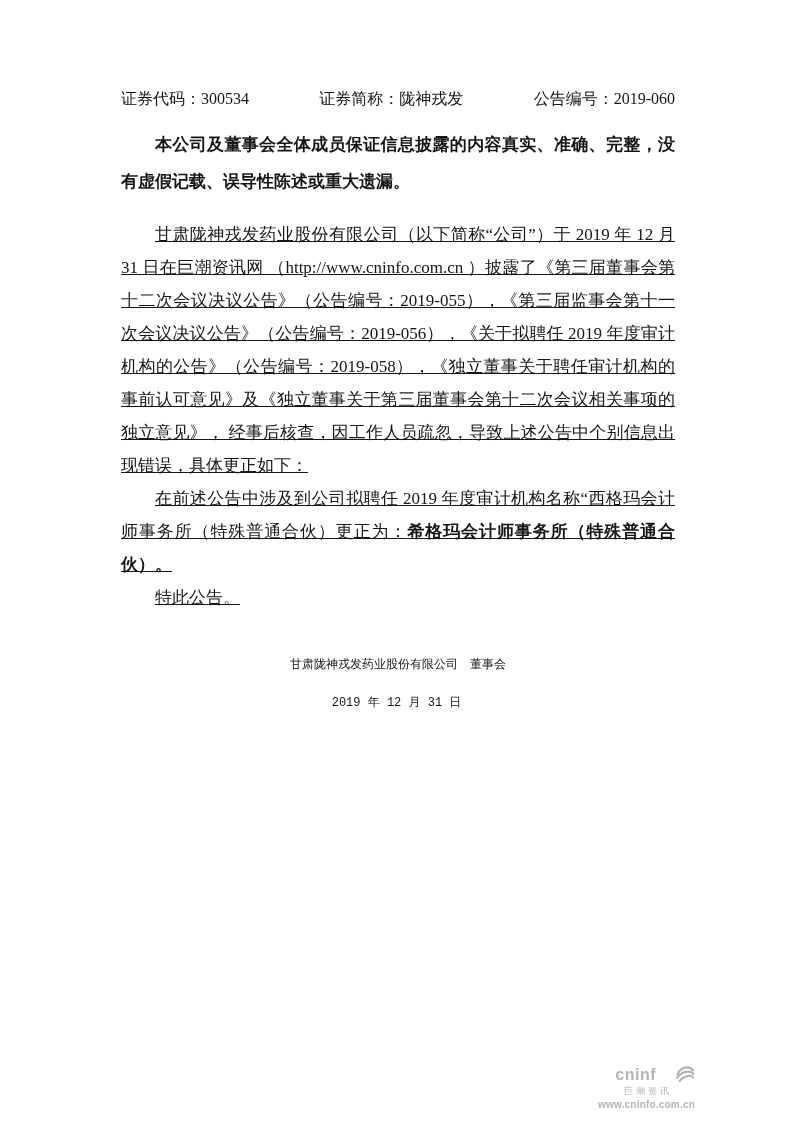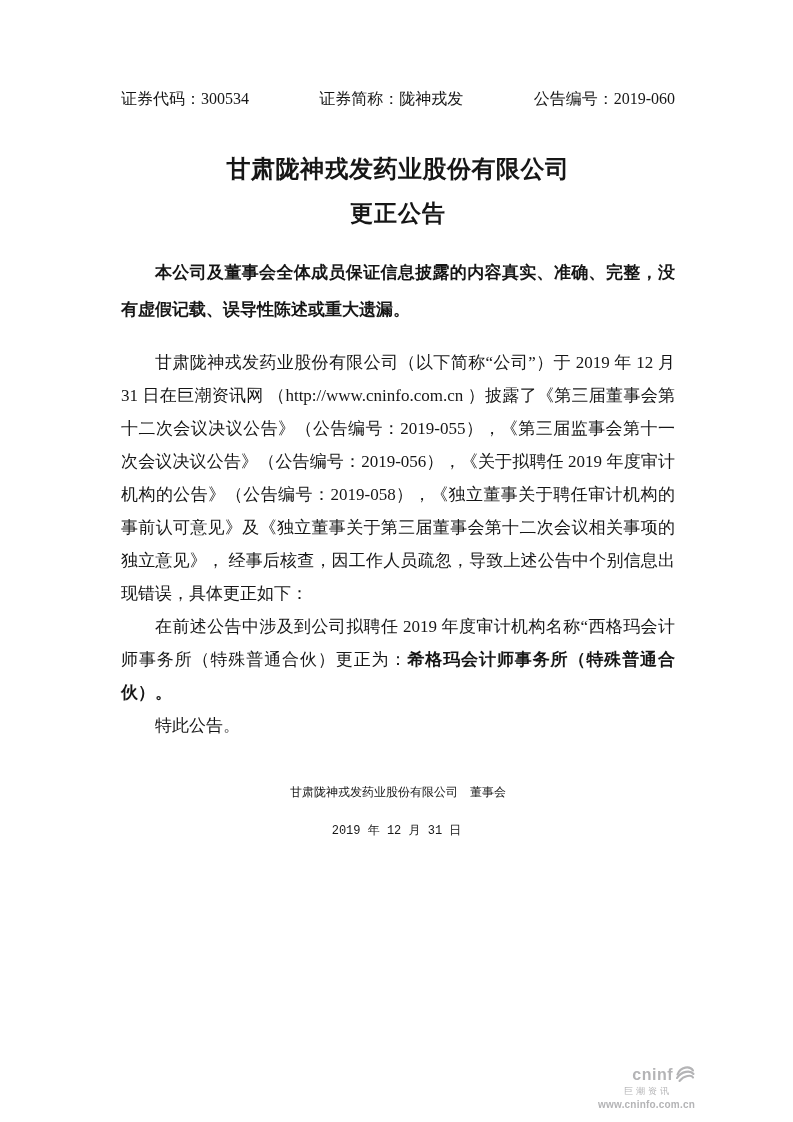--- a/index.html
+++ b/index.html
@@ -33,21 +33,21 @@
   .title-company { font-size: 24px; line-height: 46px; letter-spacing: 0.5px; }
   .title-type    { font-size: 23px; line-height: 44px; letter-spacing: 1px; }
   .disclaimer {
     margin-top: 18px;
     font-weight: 700;
     font-size: 17px;
     line-height: 37px;
     text-indent: 2em;
     text-align: justify;
   }
-  .body-block { margin-top: 18px; }
+  .body-block { margin-top: 18px; text-decoration: underline; }
   .para {
     margin: 0;
     font-size: 17px;
     line-height: 33px;
     text-indent: 2em;
     text-align: justify;
   }
   .para .bold-seg { font-weight: 700; }
   .signature-block {
     margin-top: 32px;
@@ -64,43 +64,39 @@
     text-align: right;
     color: #b4b4b6;
     font-family: "Liberation Sans", "DejaVu Sans", sans-serif;
     line-height: 1.1;
     user-select: none;
   }
   .wm-top {
     display: flex;
     align-items: center;
     justify-content: flex-end;
-    gap: 1px;
+    gap: 18px;
   }
   .wm-brand { font-size: 16px; font-weight: 700; letter-spacing: 0.5px; }
   .wm-icon  { display: inline-block; margin-left: 1px; }
   .wm-cn    { font-size: 9px;  letter-spacing: 3px; margin-top: 1px; padding-right: 23px; }
   .wm-url   { font-size: 10px; margin-top: 2px; letter-spacing: 0.2px; font-weight: bold; }
 </style>
 </head>
 <body>
 
 <div class="page">
   <div class="content">
 
     <div class="doc-header">
       <span>证券代码：300534</span>
       <span>证券简称：陇神戎发</span>
       <span>公告编号：2019-060</span>
     </div>
 
-    <div class="title-block">
-      <div class="title-company">甘肃陇神戎发药业股份有限公司</div>
-      <div class="title-type">更正公告</div>
-    </div>
 
     <p class="disclaimer">本公司及董事会全体成员保证信息披露的内容真实、准确、完整，没有虚假记载、误导性陈述或重大遗漏。</p>
 
     <div class="body-block">
       <p class="para">甘肃陇神戎发药业股份有限公司（以下简称“公司”）于 2019 年 12 月 31 日在巨潮资讯网 （http://www.cninfo.com.cn ）披露了《第三届董事会第十二次会议决议公告》（公告编号：2019-055），《第三届监事会第十一次会议决议公告》（公告编号：2019-056），《关于拟聘任 2019 年度审计机构的公告》（公告编号：2019-058），《独立董事关于聘任审计机构的事前认可意见》及《独立董事关于第三届董事会第十二次会议相关事项的独立意见》， 经事后核查，因工作人员疏忽，导致上述公告中个别信息出现错误，具体更正如下：</p>
       <p class="para"><span>在前述公告中涉及到公司拟聘任 2019 年度审计机构名称“西格玛会计师事务所（特殊普通合伙）更正为：</span><span class="bold-seg">希格玛会计师事务所（特殊普通合伙）。</span></p>
       <p class="para">特此公告。</p>
     </div>
 
     <div class="signature-block">

